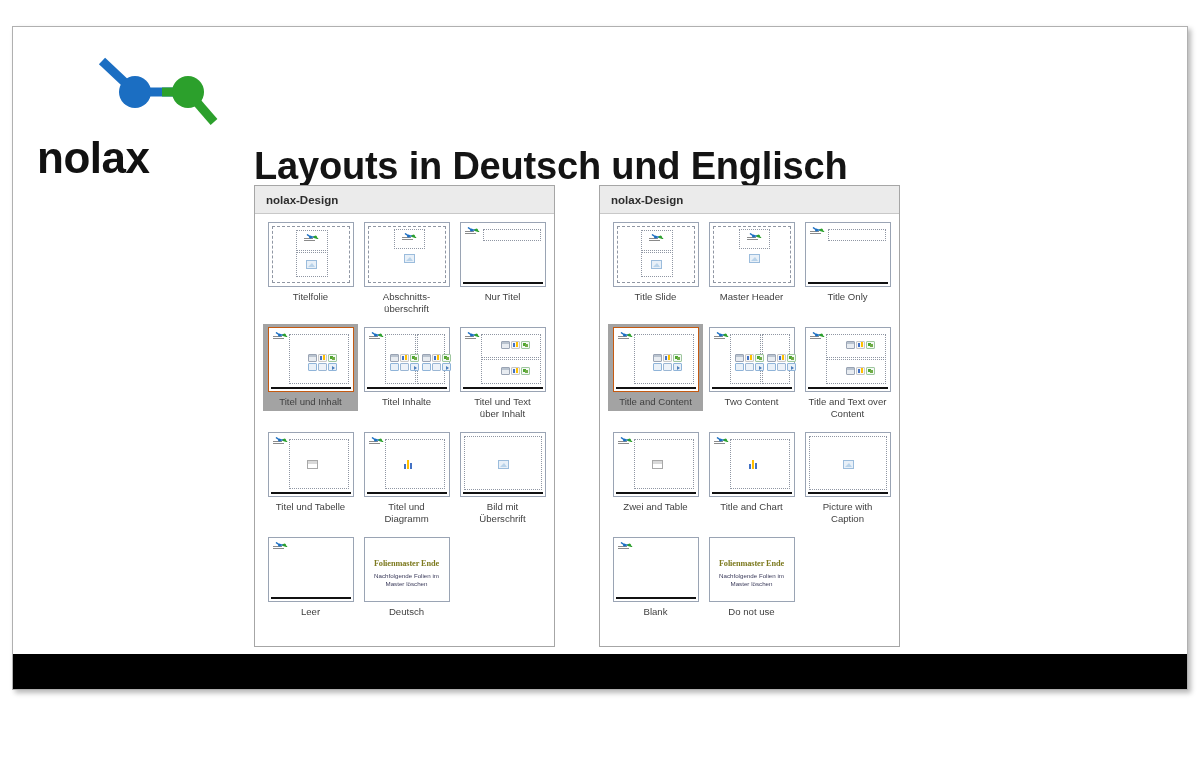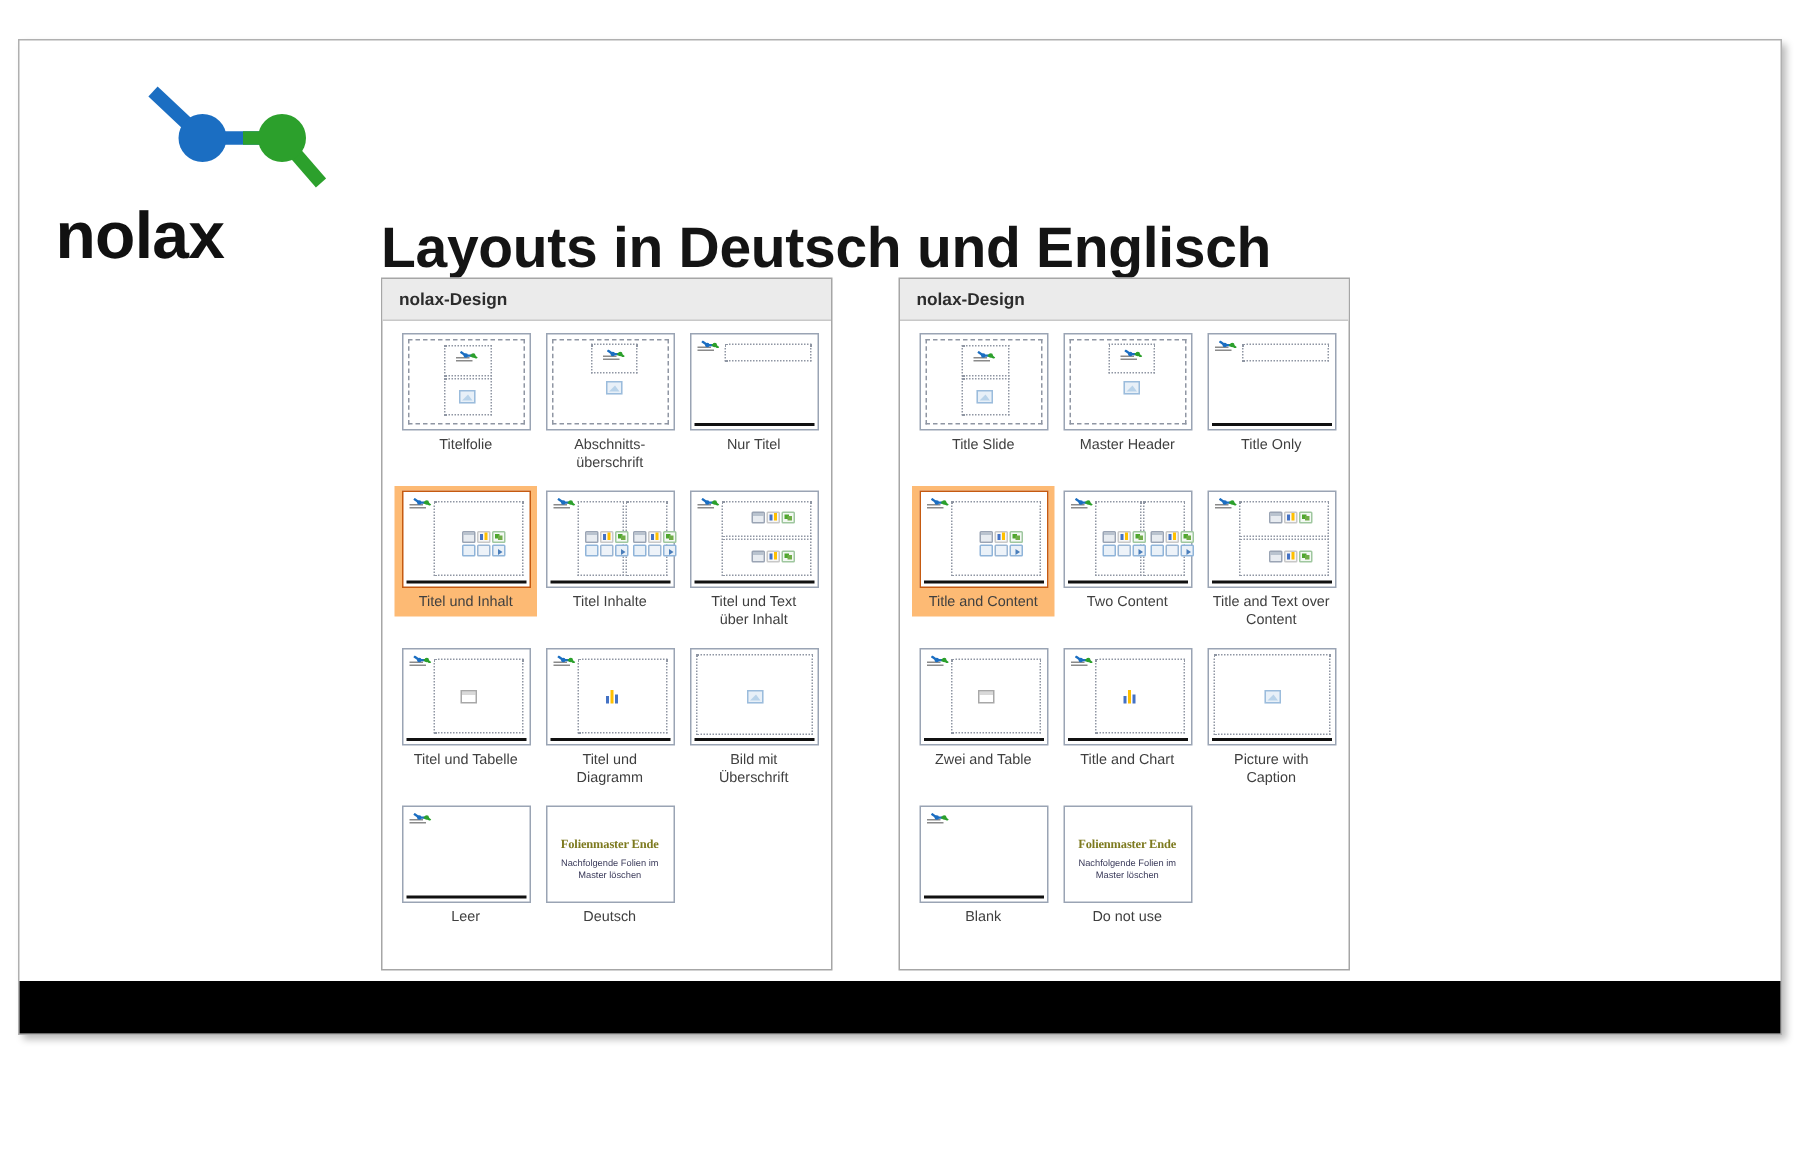--- a/index.html
+++ b/index.html
@@ -85,21 +85,21 @@
     position: absolute;
     left: 8px; top: 33px;
     width: 285px;
   }
 
   
   .item {
     position: absolute;
     width: 95px;
   }
-  .item.sel { background: #fdba74; }
+  .item.sel { background: #a3a3a3; }
   .item-inner { padding: 3px 2px 2px 2px; }
 
   .thumb {
     position: relative;
     width: 86px; height: 65px;
     margin: 0 auto;
     background: #ffffff;
     border: 1px solid #9aa4b4;
     box-sizing: border-box;
   }

